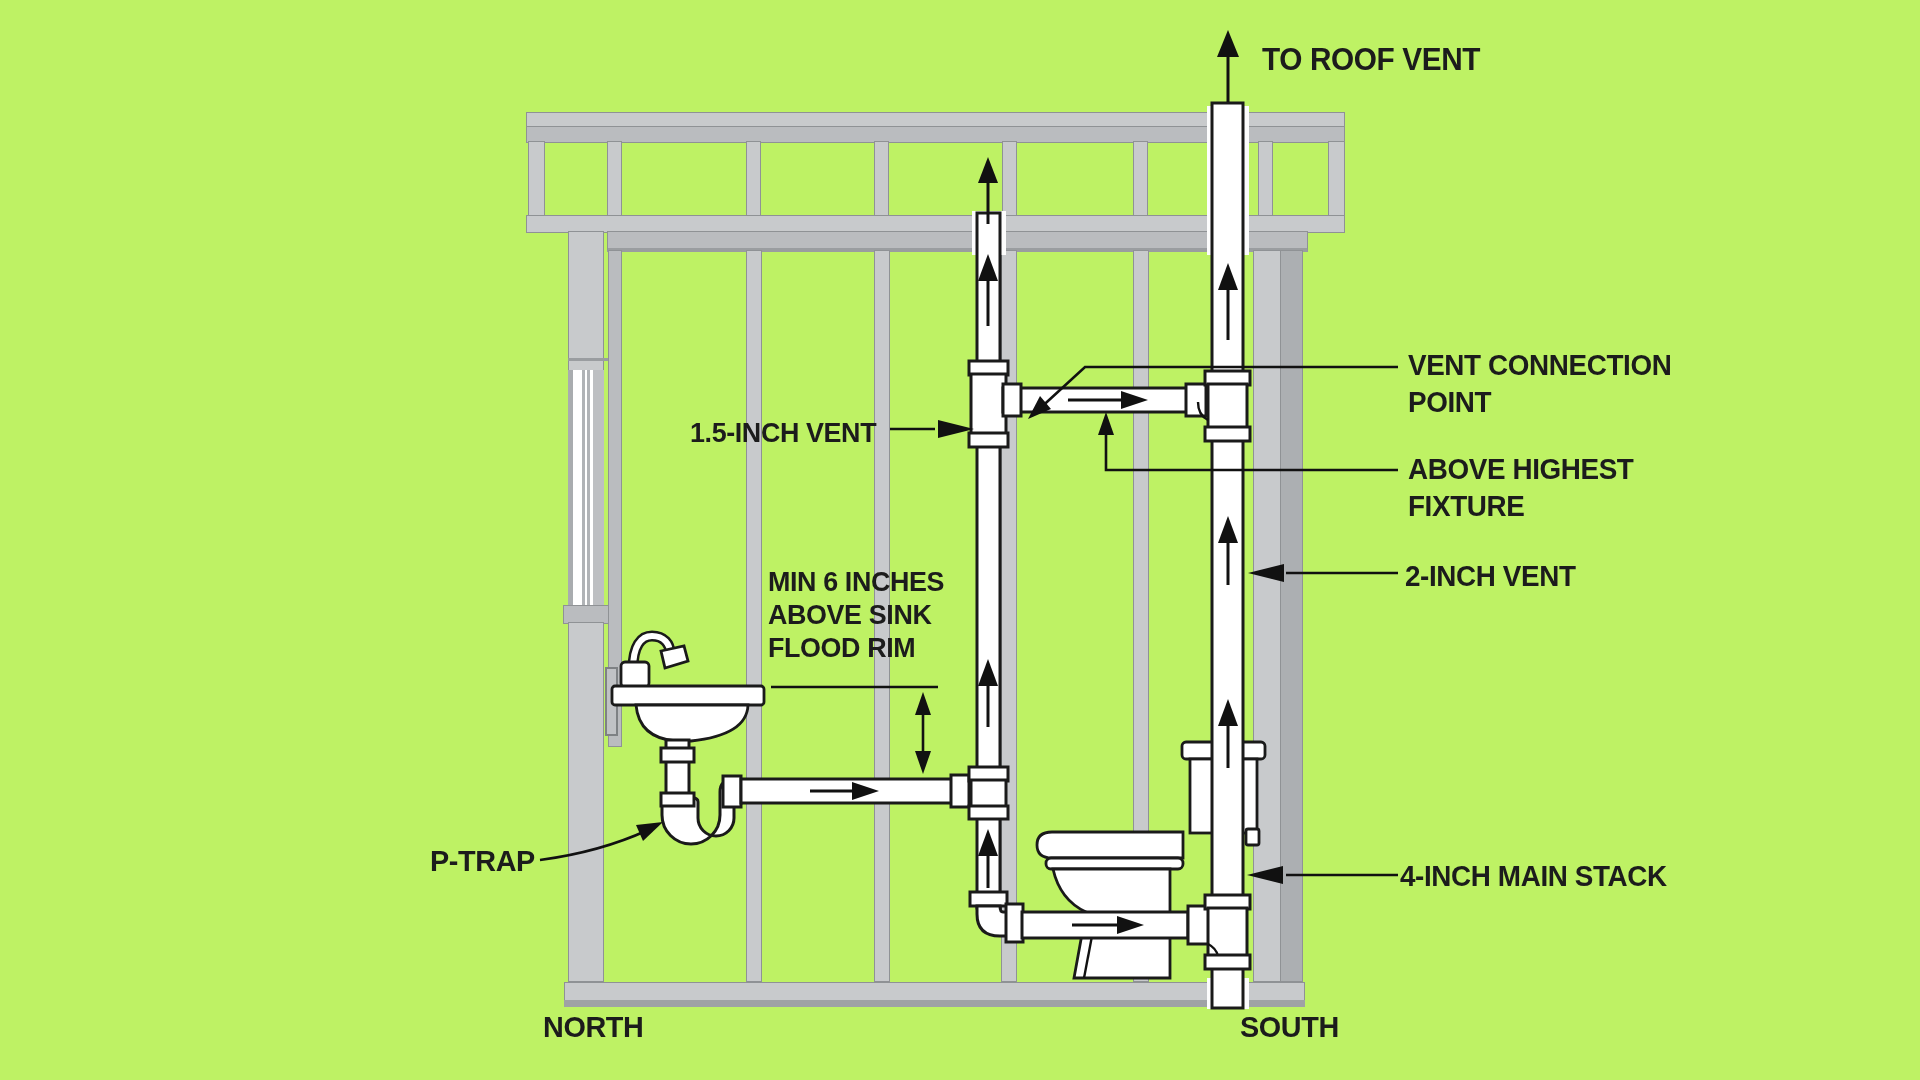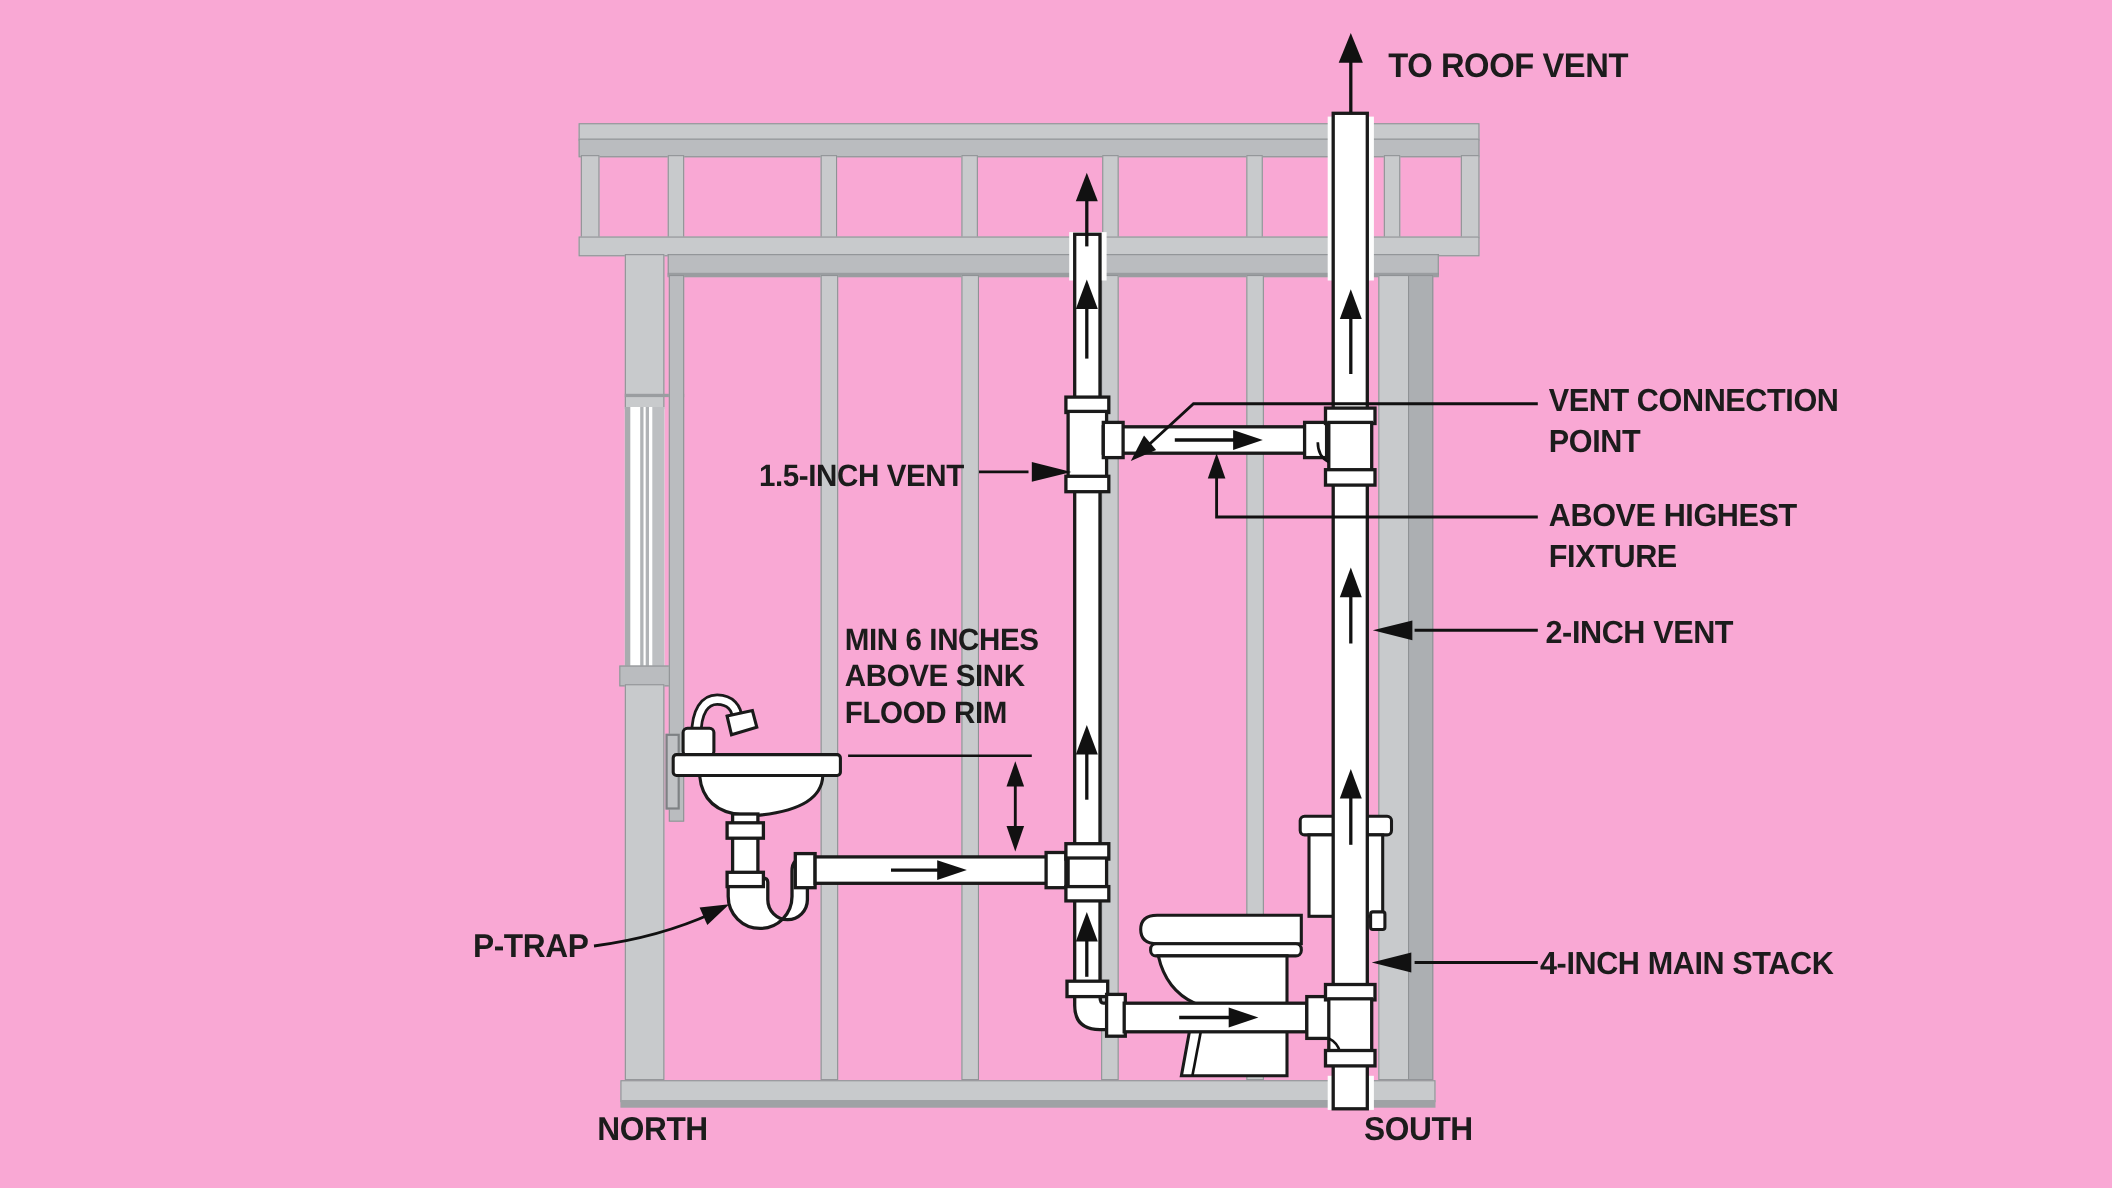--- a/index.html
+++ b/index.html
@@ -1,18 +1,18 @@
 <!DOCTYPE html>
 <html><head>
 <meta charset="utf-8">
 <style>
   html,body{margin:0;padding:0;background:#ffffff;}
   #stage{
     position:relative;width:1920px;height:1080px;overflow:hidden;
-    background:#f9a8d4;
+    background:#bef264;
     font-family:"Liberation Sans","DejaVu Sans",sans-serif;
   }
   
   .fr{position:absolute;background:#c8cacc;border:1.5px solid #8f9295;box-sizing:border-box;}
   .fr-mid{background:#babcbf;}
   .fr-dark{background:#acafb2;}
   .gap{position:absolute;background:#fdfdfd;border:none;}
   
   .lbl{
     position:absolute;color:#1c1c1c;font-weight:bold;

